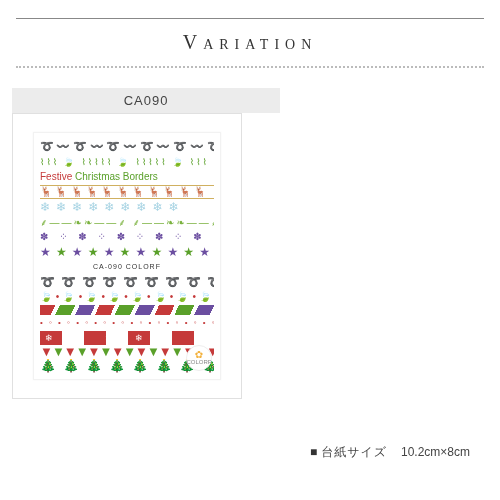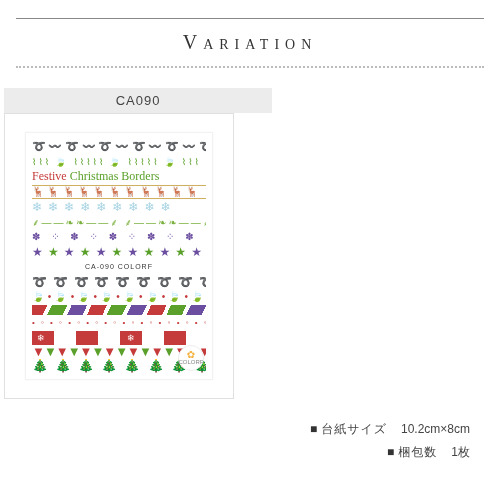--- a/index.html
+++ b/index.html
@@ -29,21 +29,21 @@
     color: #333;
     font-variant: small-caps;
   }
   .dotted-rule {
     border: none;
     border-top: 2px dotted #bbb;
     margin-top: 12px;
   }
   
   .card-wrap {
-    margin: 20px 0 0 4px;
+    margin: 20px 0 0 12px;
     width: 268px;
   }
   .card-label-bar {
     background: #ececec;
     color: #444;
     font-size: 13px;
     letter-spacing: 1px;
     padding: 5px 0;
     text-align: center;
   }
@@ -73,21 +73,21 @@
     width: 100%;
     height: 14px;
     display: flex;
     align-items: center;
     justify-content: space-between;
     overflow: hidden;
   }
   
   .swirl { color:#7bb23f; font-size:11px; letter-spacing:3px; white-space:nowrap; }
   .leafline { color:#5aa02a; font-size:9px; letter-spacing:2px; white-space:nowrap; }
-  .festive-text { font-family: Liberation Serif, serif; font-size:12px; color:#c53a3a; white-space:nowrap; letter-spacing:0;text-align:right; }
+  .festive-text { font-family: Liberation Sans, sans-serif; font-size:10px; color:#c53a3a; white-space:nowrap; letter-spacing:0;text-align:right; }
   .festive-green { color:#5aa02a; }
   .reindeer { font-size:10px; letter-spacing:3px; color:#c53a3a; white-space:nowrap; overflow:hidden;}
   .reindeer-border { border-top:1px solid #d0b060; border-bottom:1px solid #d0b060; height:14px; line-height:12px;}
   .snowflakes { color:#a6d3e3; font-size:12px; letter-spacing:6px; white-space:nowrap; }
   .flourish { color:#7bb23f; font-size:10px; white-space:nowrap; letter-spacing:2px;}
   .purple-floral { color:#6b4ea0; font-size:10px; letter-spacing:4px; white-space:nowrap;}
   .stars { font-size:12px; letter-spacing:4px; white-space:nowrap; }
   .stars span:nth-child(odd){ color:#6b4ea0;}
   .stars span:nth-child(even){ color:#5aa02a;}
   .code-line { font-size:7px; text-align:center; color:#333; letter-spacing:1px; justify-content:center;}
@@ -233,16 +233,13 @@
         <span>COLORF</span>
       </div>
     </div>
   </div>
 </div>
 
 <div class="specs">
   <div>
     <span class="bullet">■</span><span class="label">台紙サイズ</span><span class="val">10.2cm×8cm</span>
   </div>
-  <div>
-    <span class="bullet">■</span><span class="label">梱包数</span><span class="val">1枚</span>
-  </div>
 </div>
 
 </body></html>

